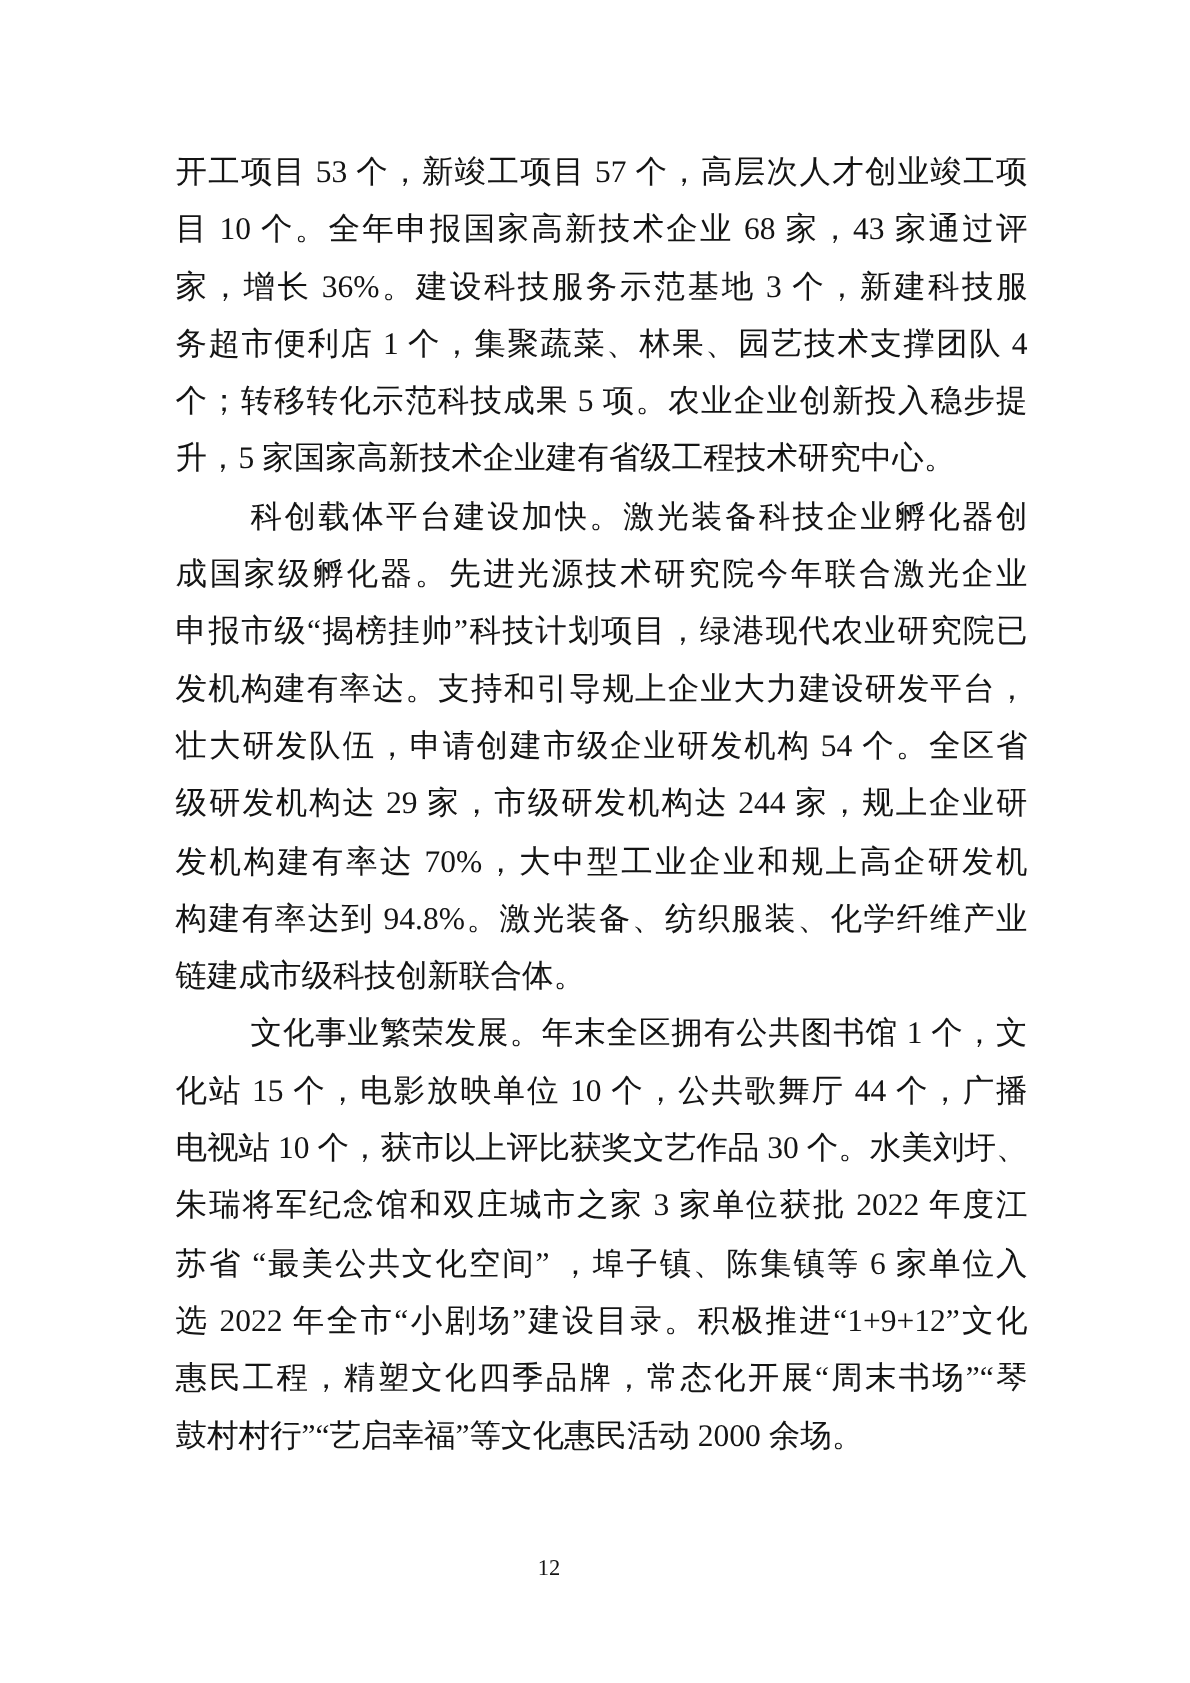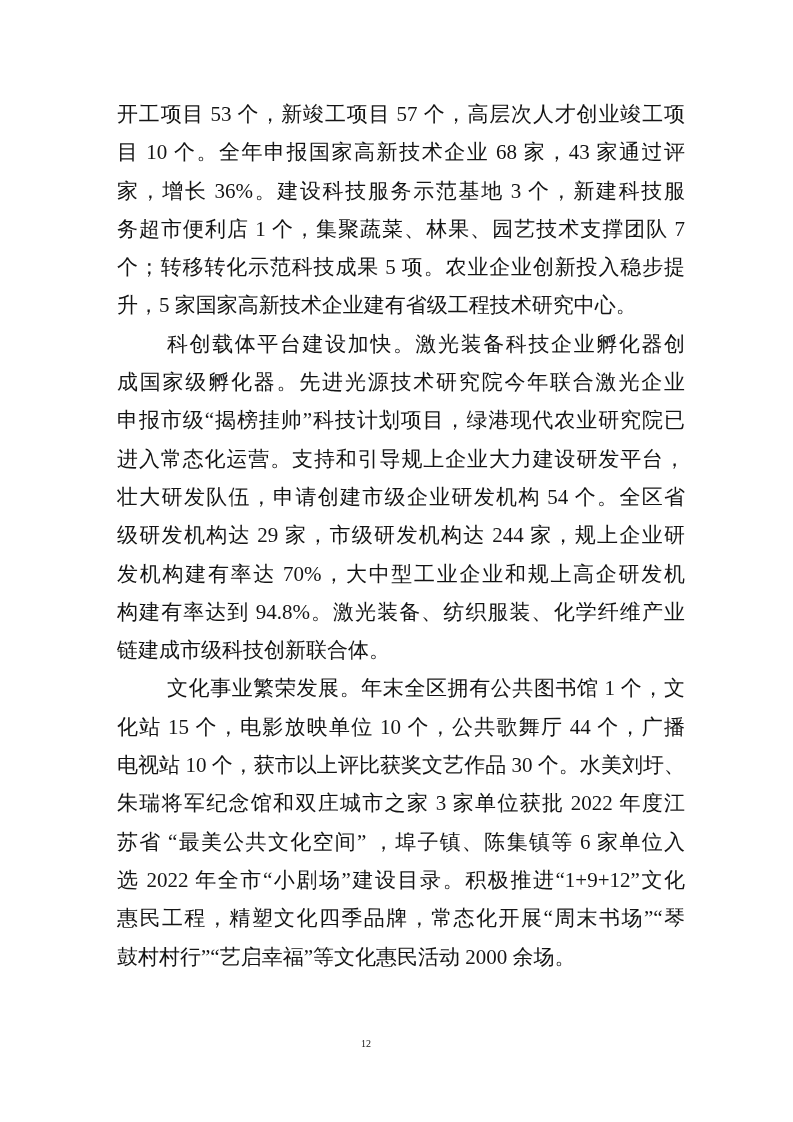--- a/index.html
+++ b/index.html
@@ -39,39 +39,39 @@
   }
   .line.indent {
     text-indent: 50px;
   }
   .footer {
     position: absolute;
     top: 1038px;
     left: 0;
     width: 100%;
     text-align: center;
-    font-size: 10px;
+    font-size: 15px;
     color: #141414;
   }
 </style>
 </head>
 <body>
 
 <div class="page">
   <div class="content" id="content">
       <div class="line justify">开工项目 53 个，新竣工项目 57 个，高层次人才创业竣工项</div>
       <div class="line justify">目 10 个。全年申报国家高新技术企业 68 家，43 家通过评</div>
       <div class="line justify">家，增长 36%。建设科技服务示范基地 3 个，新建科技服</div>
-      <div class="line justify">务超市便利店 1 个，集聚蔬菜、林果、园艺技术支撑团队 7</div>
+      <div class="line justify">务超市便利店 1 个，集聚蔬菜、林果、园艺技术支撑团队 4</div>
       <div class="line justify">个；转移转化示范科技成果 5 项。农业企业创新投入稳步提</div>
       <div class="line last">升，5 家国家高新技术企业建有省级工程技术研究中心。</div>
       <div class="line justify indent">科创载体平台建设加快。激光装备科技企业孵化器创</div>
       <div class="line justify">成国家级孵化器。先进光源技术研究院今年联合激光企业</div>
       <div class="line justify">申报市级“揭榜挂帅”科技计划项目，绿港现代农业研究院已</div>
-      <div class="line justify">进入常态化运营。支持和引导规上企业大力建设研发平台，</div>
+      <div class="line justify">发机构建有率达。支持和引导规上企业大力建设研发平台，</div>
       <div class="line justify">壮大研发队伍，申请创建市级企业研发机构 54 个。全区省</div>
       <div class="line justify">级研发机构达 29 家，市级研发机构达 244 家，规上企业研</div>
       <div class="line justify">发机构建有率达 70%，大中型工业企业和规上高企研发机</div>
       <div class="line justify">构建有率达到 94.8%。激光装备、纺织服装、化学纤维产业</div>
       <div class="line last">链建成市级科技创新联合体。</div>
       <div class="line justify indent">文化事业繁荣发展。年末全区拥有公共图书馆 1 个，文</div>
       <div class="line justify">化站 15 个，电影放映单位 10 个，公共歌舞厅 44 个，广播</div>
       <div class="line justify">电视站 10 个，获市以上评比获奖文艺作品 30 个。水美刘圩、</div>
       <div class="line justify">朱瑞将军纪念馆和双庄城市之家 3 家单位获批 2022 年度江</div>
       <div class="line justify">苏省 “最美公共文化空间” ，埠子镇、陈集镇等 6 家单位入</div>

